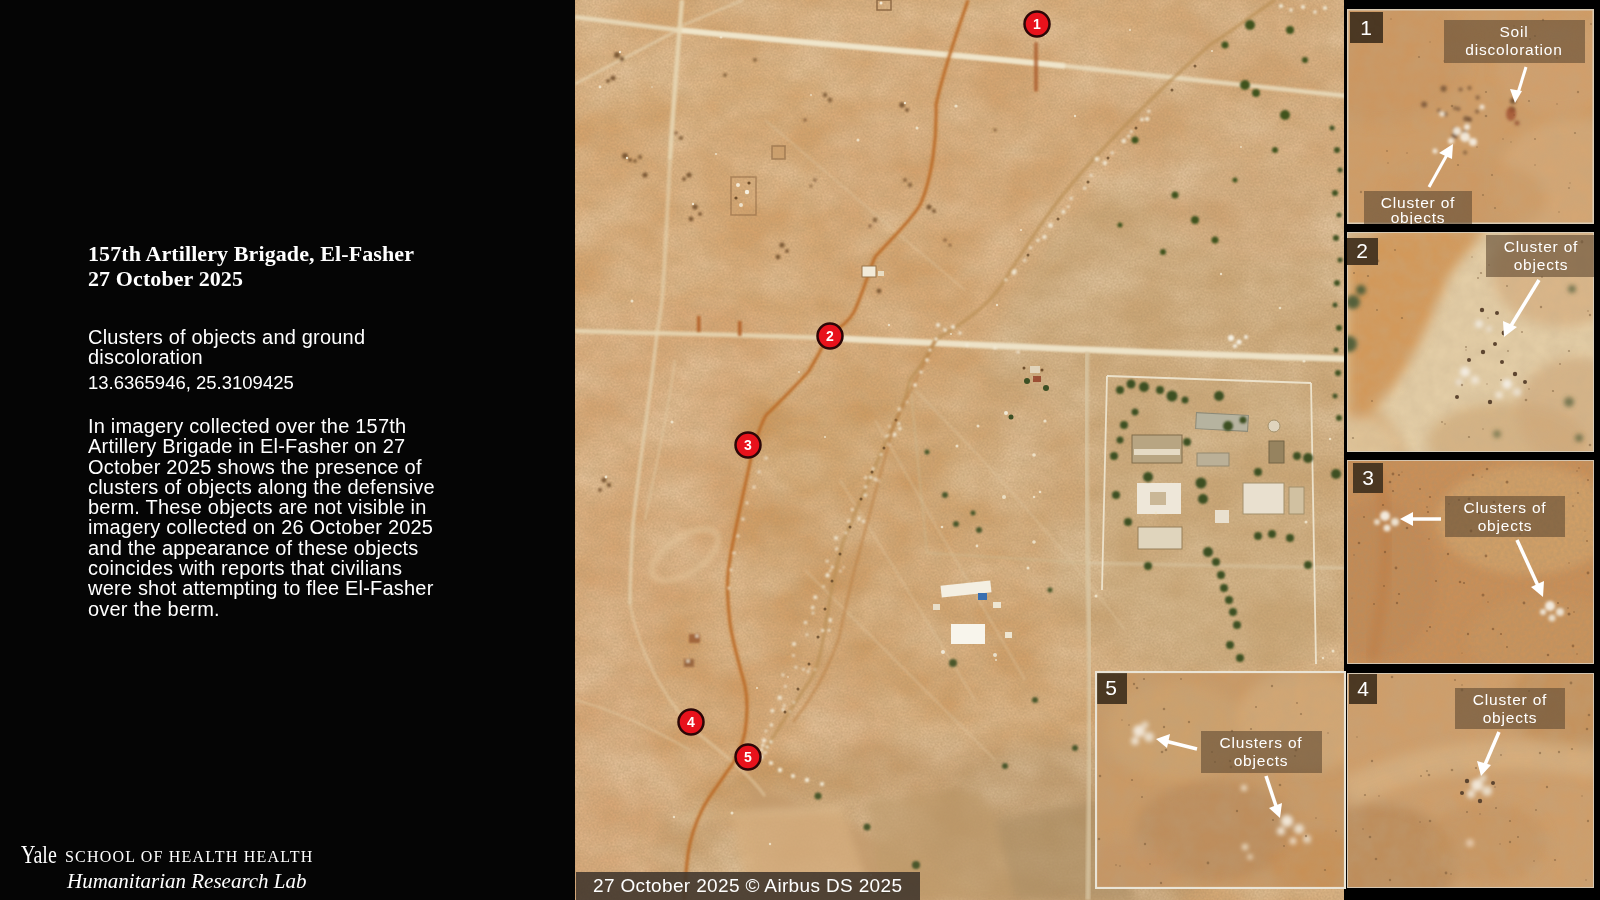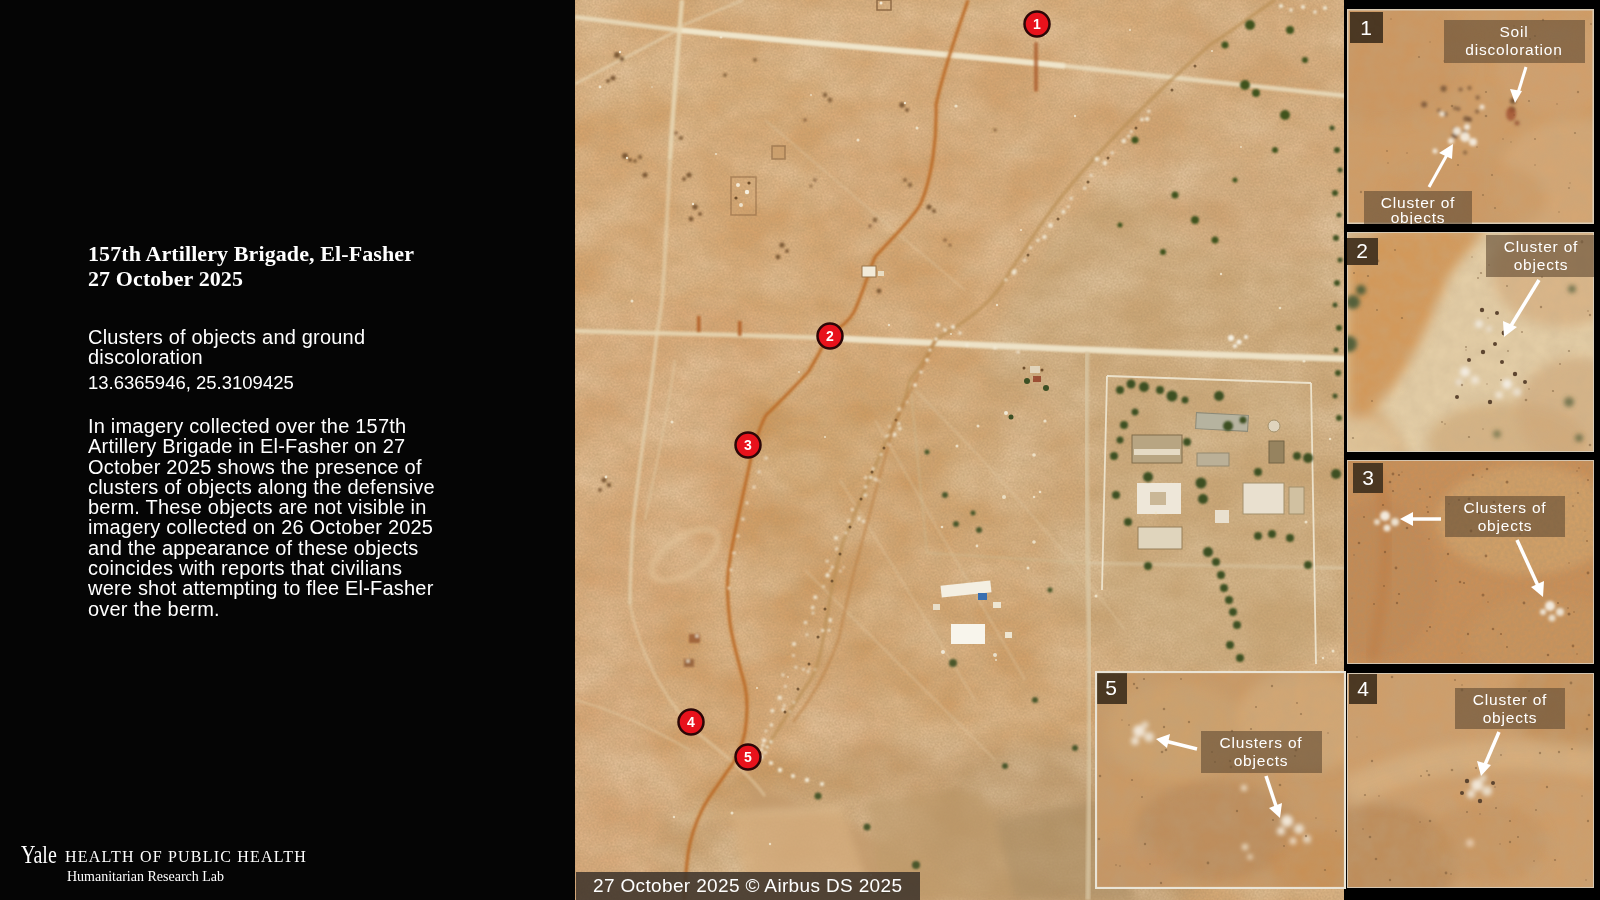--- a/index.html
+++ b/index.html
@@ -16,23 +16,23 @@
 <div class="abs wtxt" style="left:88px;top:242px;font-size:22px;font-weight:bold;line-height:24.5px;letter-spacing:0.1px;font-family:Liberation Serif, serif;">157th Artillery Brigade, El-Fasher<br>27 October 2025</div>
 
 <div class="abs wtxt" style="left:88px;top:327px;font-size:20px;line-height:20px;letter-spacing:0.2px;">Clusters of objects and ground<br>discoloration</div>
 
 <div class="abs wtxt" style="left:88px;top:372px;font-size:18.5px;">13.6365946, 25.3109425</div>
 
 <div class="abs wtxt" style="left:88px;top:416px;font-size:20px;line-height:20.3px;letter-spacing:0.2px;">In imagery collected over the 157th<br>Artillery Brigade in El-Fasher on 27<br>October 2025 shows the presence of<br>clusters of objects along the defensive<br>berm. These objects are not visible in<br>imagery collected on 26 October 2025<br>and the appearance of these objects<br>coincides with reports that civilians<br>were shot attempting to flee El-Fasher<br>over the berm.</div>
 
 <div class="abs wtxt" style="left:21px;top:842px;font-family:'Liberation Serif',serif;font-size:25px;line-height:25px;transform:scaleX(0.8);transform-origin:0 0;">Yale</div>
 
-<div class="abs wtxt" style="left:65px;top:848px;font-family:'Liberation Serif',serif;font-size:16px;letter-spacing:1.2px;">HEALTH OF PUBLIC HEALTH</div>
-
-<div class="abs wtxt" style="left:67px;top:869px;font-family:'Liberation Serif',serif;font-size:14px;">Humanitarian Research Lab</div>
+<div class="abs wtxt" style="left:65px;top:848px;font-family:'Liberation Serif',serif;font-size:16px;letter-spacing:1.2px;">SCHOOL OF HEALTH HEALTH</div>
+
+<div class="abs wtxt" style="left:67px;top:869px;font-family:'Liberation Serif',serif;font-size:21px;font-style:italic;">Humanitarian Research Lab</div>
 
 <svg class="abs" style="left:575px;top:0;" width="769" height="900" viewBox="0 0 769 900">
   <defs>
     <filter id="b1" x="-30%" y="-30%" width="160%" height="160%">
         <feGaussianBlur stdDeviation="1"></feGaussianBlur>
       </filter>
     <filter id="b2" x="-30%" y="-30%" width="160%" height="160%">
         <feGaussianBlur stdDeviation="2"></feGaussianBlur>
       </filter>
     <filter id="b4" x="-40%" y="-40%" width="180%" height="180%">

